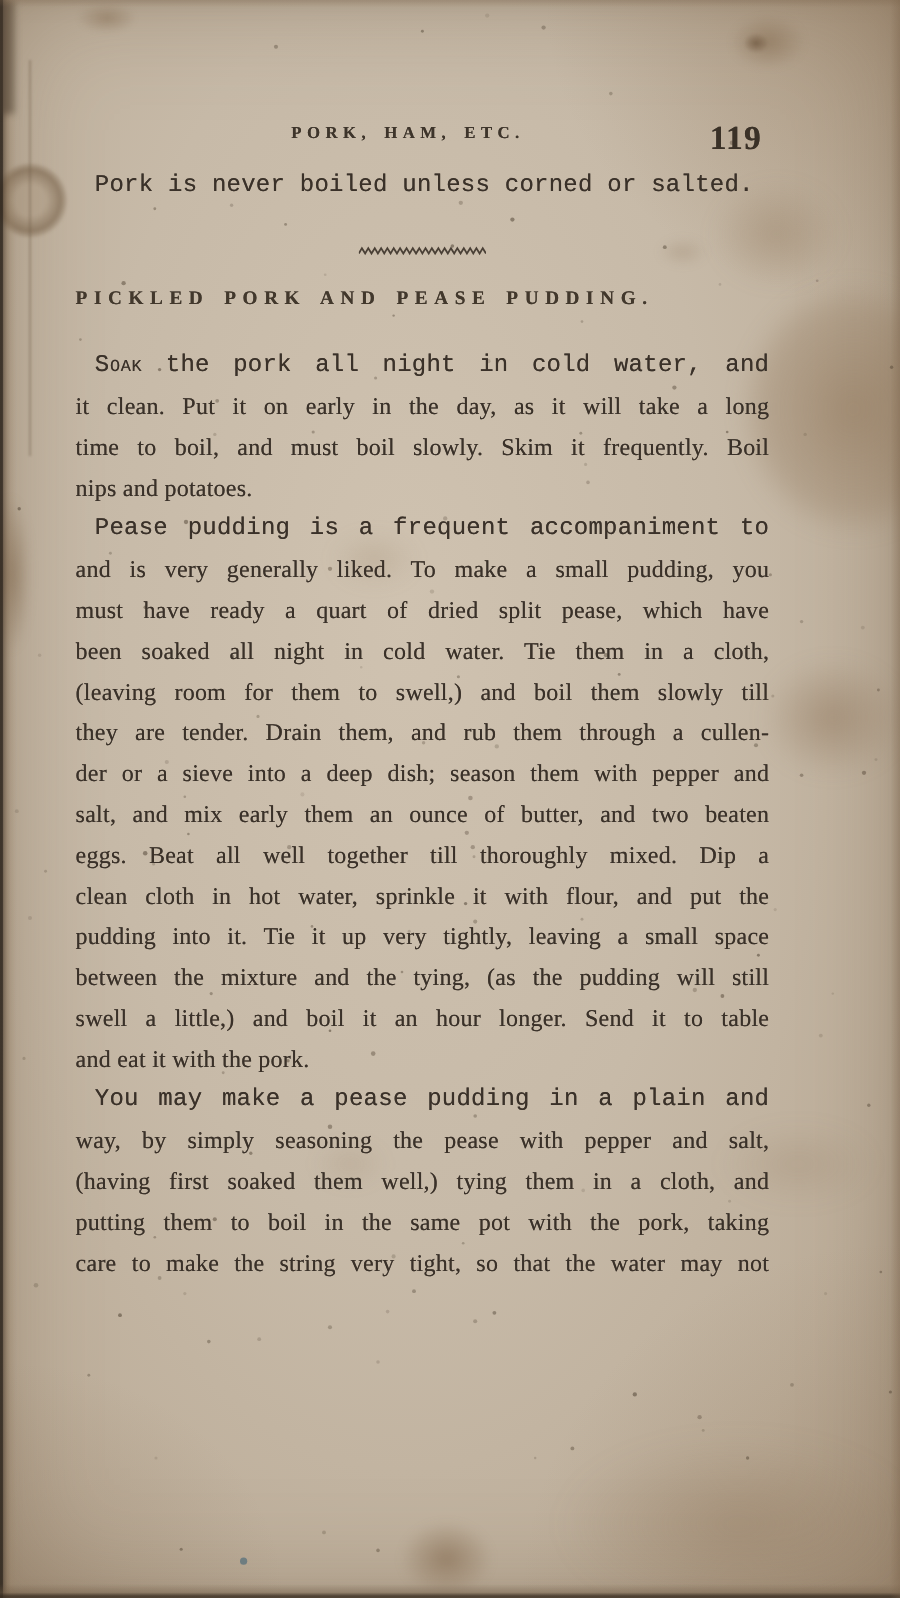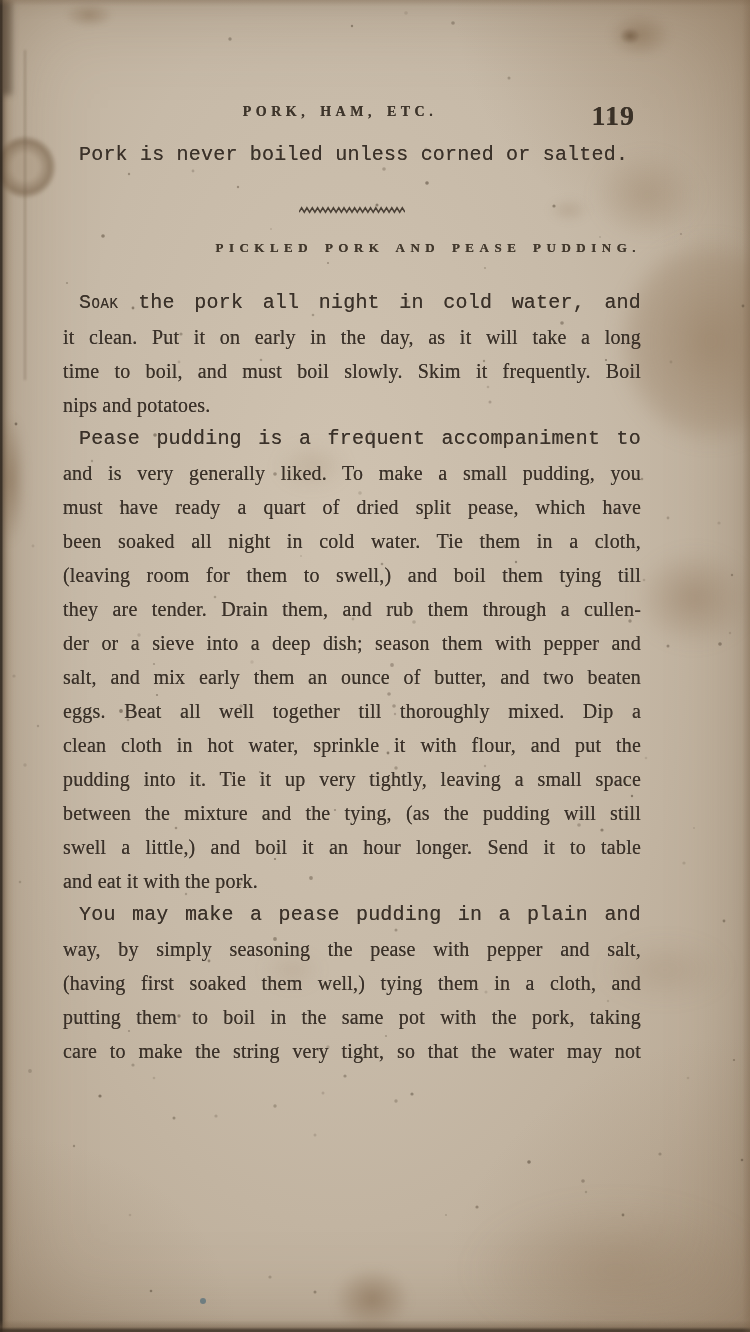--- a/index.html
+++ b/index.html
@@ -41,21 +41,21 @@
   .running-head{position:absolute;top:104px;left:63px;width:578px;z-index:3;}
   .rh-title{display:block;text-align:center;transform:translateX(-12px);font-size:14px;font-weight:bold;letter-spacing:4.5px;word-spacing:3px;color:#3e352b;text-shadow:0 0 .5px rgba(58,49,41,.8);}
   .rh-page{position:absolute;right:6px;top:-4px;font-size:28px;font-weight:bold;letter-spacing:1px;color:#3a3127;text-shadow:0 0 .5px rgba(58,49,41,.8);}
   .text-block{position:absolute;top:138px;left:63px;width:578px;z-index:3;font-size:20px;color:#3a3129;text-shadow:0 0 .5px rgba(58,49,41,.75);letter-spacing:.2px;}
   .para{margin:0;}
   .line{line-height:34px;height:34px;text-align:justify;text-align-last:justify;white-space:normal;overflow:hidden;}
   .line.last{text-align-last:left;}
   .line.indent{text-indent:16px;font-family:Liberation Mono, monospace;}
   .lead-sc{font-variant:small-caps;letter-spacing:.6px;}
   .divider{margin:24px auto 0;width:106px;height:8px;text-align:center;}
-  .recipe-heading{margin:36px 0 0;text-align:right;font-size:13px;font-weight:bold;letter-spacing:5.5px;word-spacing:3px;color:#42382c;text-shadow:0 0 .5px rgba(58,49,41,.8);}
+  .recipe-heading{margin:36px 0 0;text-align:left;font-size:16px;font-weight:bold;letter-spacing:5.5px;word-spacing:3px;color:#42382c;text-shadow:0 0 .5px rgba(58,49,41,.8);}
   .recipe-body{margin-top:30px;}
 </style>
 </head>
 <body>
 
 <div class="page">
 
   <div class="decor corner-tr"></div>
   <div class="decor corner-br"></div>
   <div class="decor corner-bl"></div>
@@ -107,21 +107,21 @@
           <div class="line indent"><span class="lead-sc">Soak</span> the pork all night in cold water, and wash and scrape</div>
           <div class="line">it clean.  Put it on early in the day, as it will take a long</div>
           <div class="line">time to boil, and must boil slowly.  Skim it frequently.  Boil</div>
           <div class="line last">nips and potatoes.</div>
         </div>
         <div class="para">
           <div class="line indent">Pease pudding is a frequent accompaniment to pickled pork,</div>
           <div class="line">and is very generally liked.  To make a small pudding, you</div>
           <div class="line">must have ready a quart of dried split pease, which have</div>
           <div class="line">been soaked all night in cold water.  Tie them in a cloth,</div>
-          <div class="line">(leaving room for them to swell,) and boil them tying till</div>
+          <div class="line">(leaving room for them to swell,) and boil them slowly till</div>
           <div class="line">they are tender.  Drain them, and rub them through a cullen-</div>
           <div class="line">der or a sieve into a deep dish; season them with pepper and</div>
           <div class="line">salt, and mix early them an ounce of butter, and two beaten</div>
           <div class="line">eggs.  Beat all well together till thoroughly mixed.  Dip a</div>
           <div class="line">clean cloth in hot water, sprinkle it with flour, and put the</div>
           <div class="line">pudding into it.  Tie it up very tightly, leaving a small space</div>
           <div class="line">between the mixture and the tying, (as the pudding will still</div>
           <div class="line">swell a little,) and boil it an hour longer.  Send it to table</div>
           <div class="line last">and eat it with the pork.</div>
         </div>

